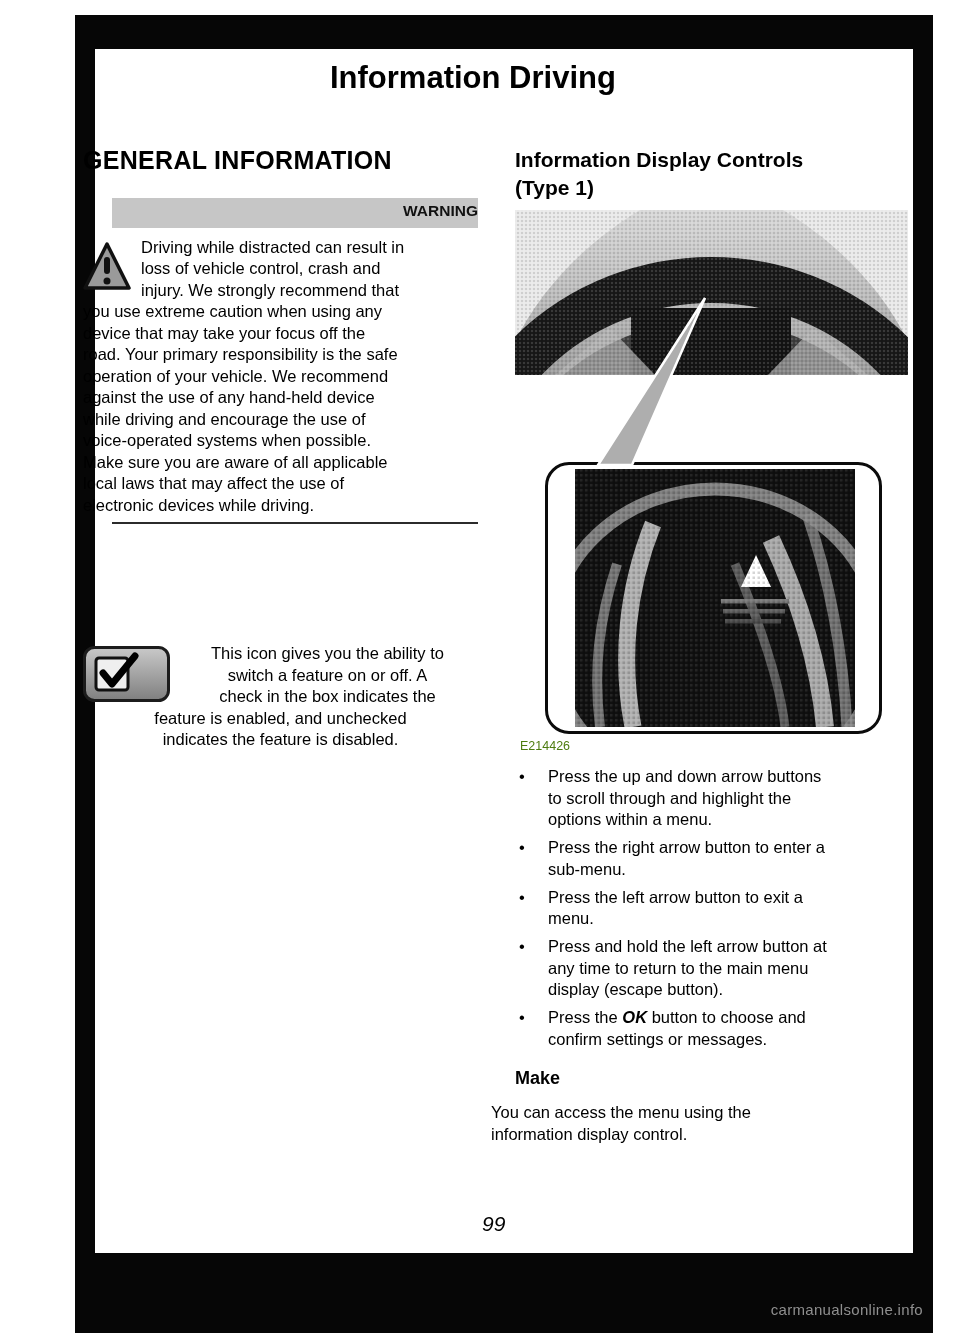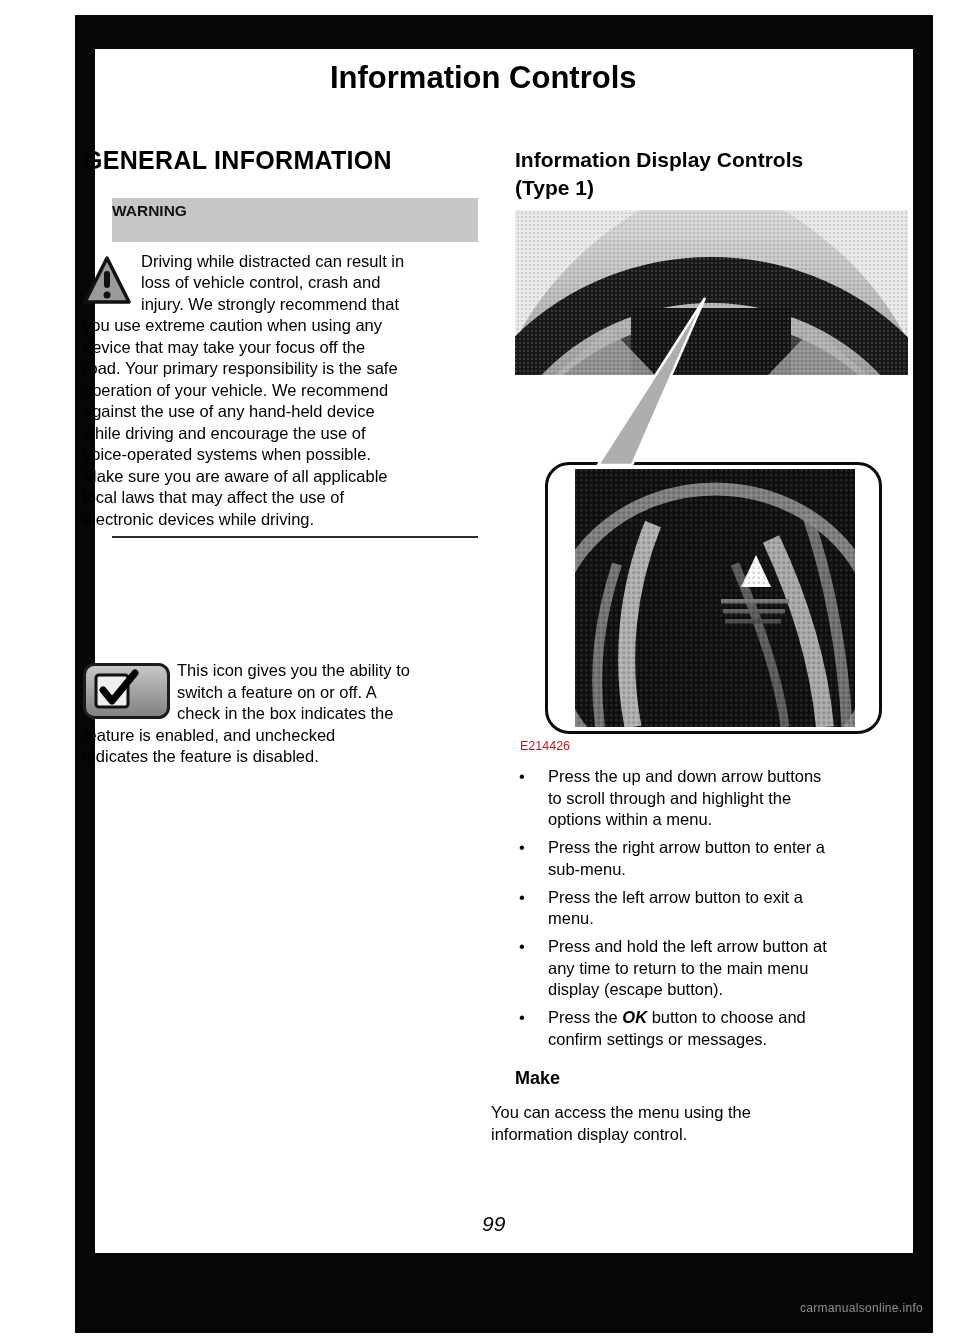--- a/index.html
+++ b/index.html
@@ -6,46 +6,46 @@
   body { background: #ffffff; }
   .page {
     position: relative; width: 960px; height: 1337px; background: #ffffff;
     font-family: "Liberation Sans", sans-serif; color: #000; overflow: hidden;
   }
   .bar { position: absolute; background: #060606; }
   #bar-top    { left: 75px;  top: 15px;   width: 858px; height: 34px; }
   #bar-left   { left: 75px;  top: 15px;   width: 20px;  height: 1318px; }
   #bar-right  { left: 913px; top: 15px;   width: 20px;  height: 1318px; }
   #bar-bottom { left: 75px;  top: 1253px; width: 858px; height: 80px; }
-  .watermark { position: absolute; right: 10px; top: 48px; color: #8f8f8f; font-size: 12px; letter-spacing: 0.3px; }
+  .watermark { position: absolute; right: 10px; top: 48px; color: #8f8f8f; font-size: 15px; letter-spacing: 0.3px; }
 
   .header-title { position: absolute; left: 330px; top: 60px; font-size: 31px; font-weight: bold; }
 
   .body-text { font-size: 16.5px; line-height: 21.5px; }
   .pre-line { white-space: pre-line; }
 
   .h1-left { position: absolute; left: 83px; top: 146px; font-size: 25px; font-weight: bold; letter-spacing: 0.3px; }
   .h2-right { position: absolute; left: 515px; top: 146px; width: 398px; font-size: 21px; font-weight: bold; line-height: 28px; white-space: pre-line; }
 
   .warning-box { position: absolute; left: 83px; top: 198px; width: 395px; }
-  .warning-header { margin-left: 29px; background: #c6c6c6; color: #111; text-align: left; font-weight: bold; font-size: 15.5px; padding: 2px 0 20px; }
+  .warning-header { margin-left: 29px; background: #c6c6c6; color: #111; text-align: right; font-weight: bold; font-size: 15.5px; padding: 2px 0 6px; }
   .warning-body { margin-top: 9px; }
   .warn-icon { float: left; width: 48px; height: 54px; margin: 3px 10px 4px 0; }
   .warning-underline { margin-left: 29px; border-bottom: 2px solid #2b2b2b; padding-top: 6px; }
 
   .para1 { position: absolute; left: 83px; top: 538px; width: 395px; white-space: pre-line; }
 
-  .checkbox-note { position: absolute; left: 83px; top: 660px; width: 395px; }
+  .checkbox-note { position: absolute; left: 83px; top: 643px; width: 395px; text-align: center; }
   .check-icon { float: left; width: 87px; height: 56px; margin: 3px 7px 2px 0; }
 
   .photo-wheel { position: absolute; left: 515px; top: 210px; width: 393px; height: 165px; }
   .callout-wedge { position: absolute; left: 560px; top: 292px; width: 170px; height: 178px; z-index: 3; }
   .zoom-box { position: absolute; left: 545px; top: 462px; width: 337px; height: 272px; border: 3px solid #0b0b0b; border-radius: 24px; background: #fff; }
   .pad-photo { position: absolute; left: 27px; top: 4px; width: 280px; height: 258px; }
-  .fig-label { position: absolute; left: 520px; top: 739px; font-size: 12.5px; color: #b91c1c; }
+  .fig-label { position: absolute; left: 520px; top: 739px; font-size: 12.5px; color: #4d7c0f; }
 
   .bullets { position: absolute; left: 515px; top: 766px; width: 398px; list-style: none; }
   .bullets li { position: relative; padding-left: 33px; margin-bottom: 6.5px; white-space: pre-line; }
   .bullets li::before { content: "•"; position: absolute; left: 4px; top: 0; }
   .ok-bold { font-weight: bold; font-style: italic; }
 
   .menu-heading { position: absolute; left: 515px; top: 1068px; font-size: 18px; font-weight: bold; }
   .menu-para { position: absolute; left: 491px; top: 1102px; width: 395px; white-space: pre-line; }
   .page-number { position: absolute; left: 482px; top: 1212px; font-size: 21px; font-style: italic; }
 </style>
@@ -54,21 +54,21 @@
 
 <div class="page">
 
   <div class="bar" id="bar-top"></div>
   <div class="bar" id="bar-left"></div>
   <div class="bar" id="bar-right"></div>
   <div class="bar" id="bar-bottom">
     <span class="watermark">carmanualsonline.info</span>
   </div>
 
-  <div class="header-title">Information Controls</div>
+  <div class="header-title">Information Driving</div>
 
   <div class="h1-left">GENERAL INFORMATION</div>
 
   <div class="warning-box body-text">
     <div class="warning-header">WARNING</div>
     <div class="warning-body">
       <svg class="warn-icon" viewBox="0 0 48 54" aria-hidden="true">
         <path d="M24 4 L46 48 L2 48 Z" fill="#9a9a9a" stroke="#111" stroke-width="3.5" stroke-linejoin="round"></path>
         <rect x="21" y="17" width="6" height="17" rx="3" fill="#111"></rect>
         <circle cx="24" cy="41" r="3.5" fill="#111"></circle>

